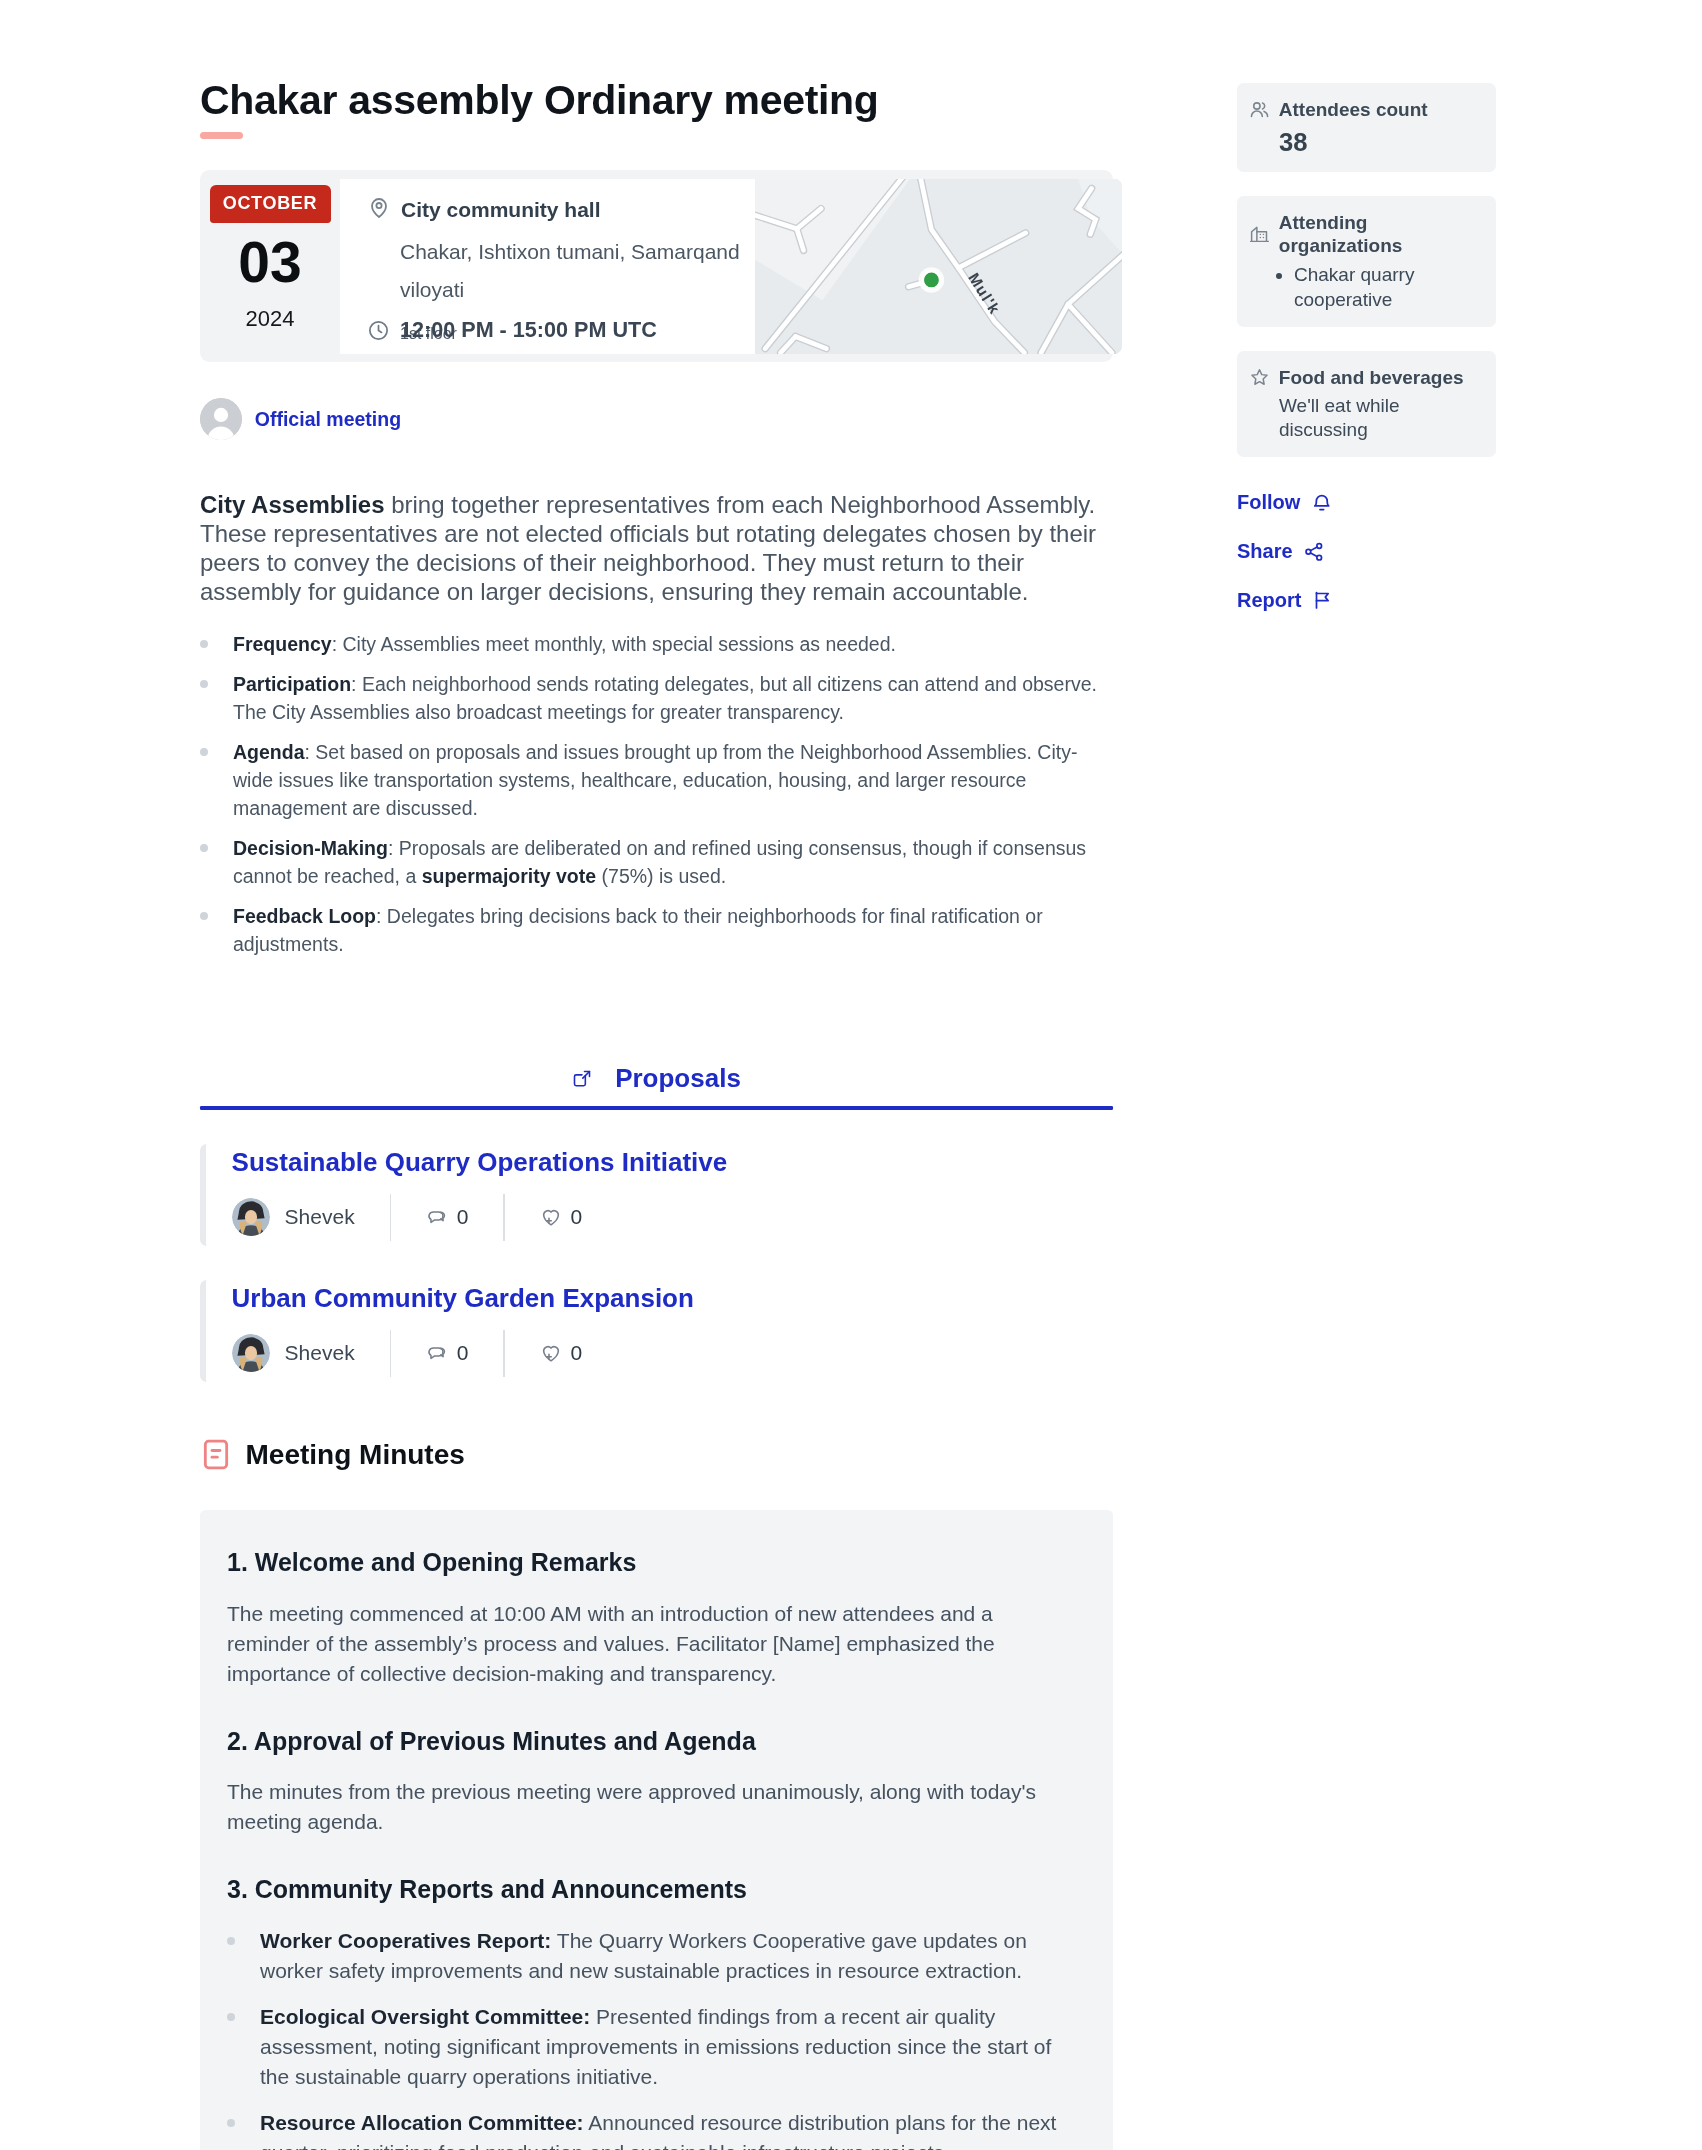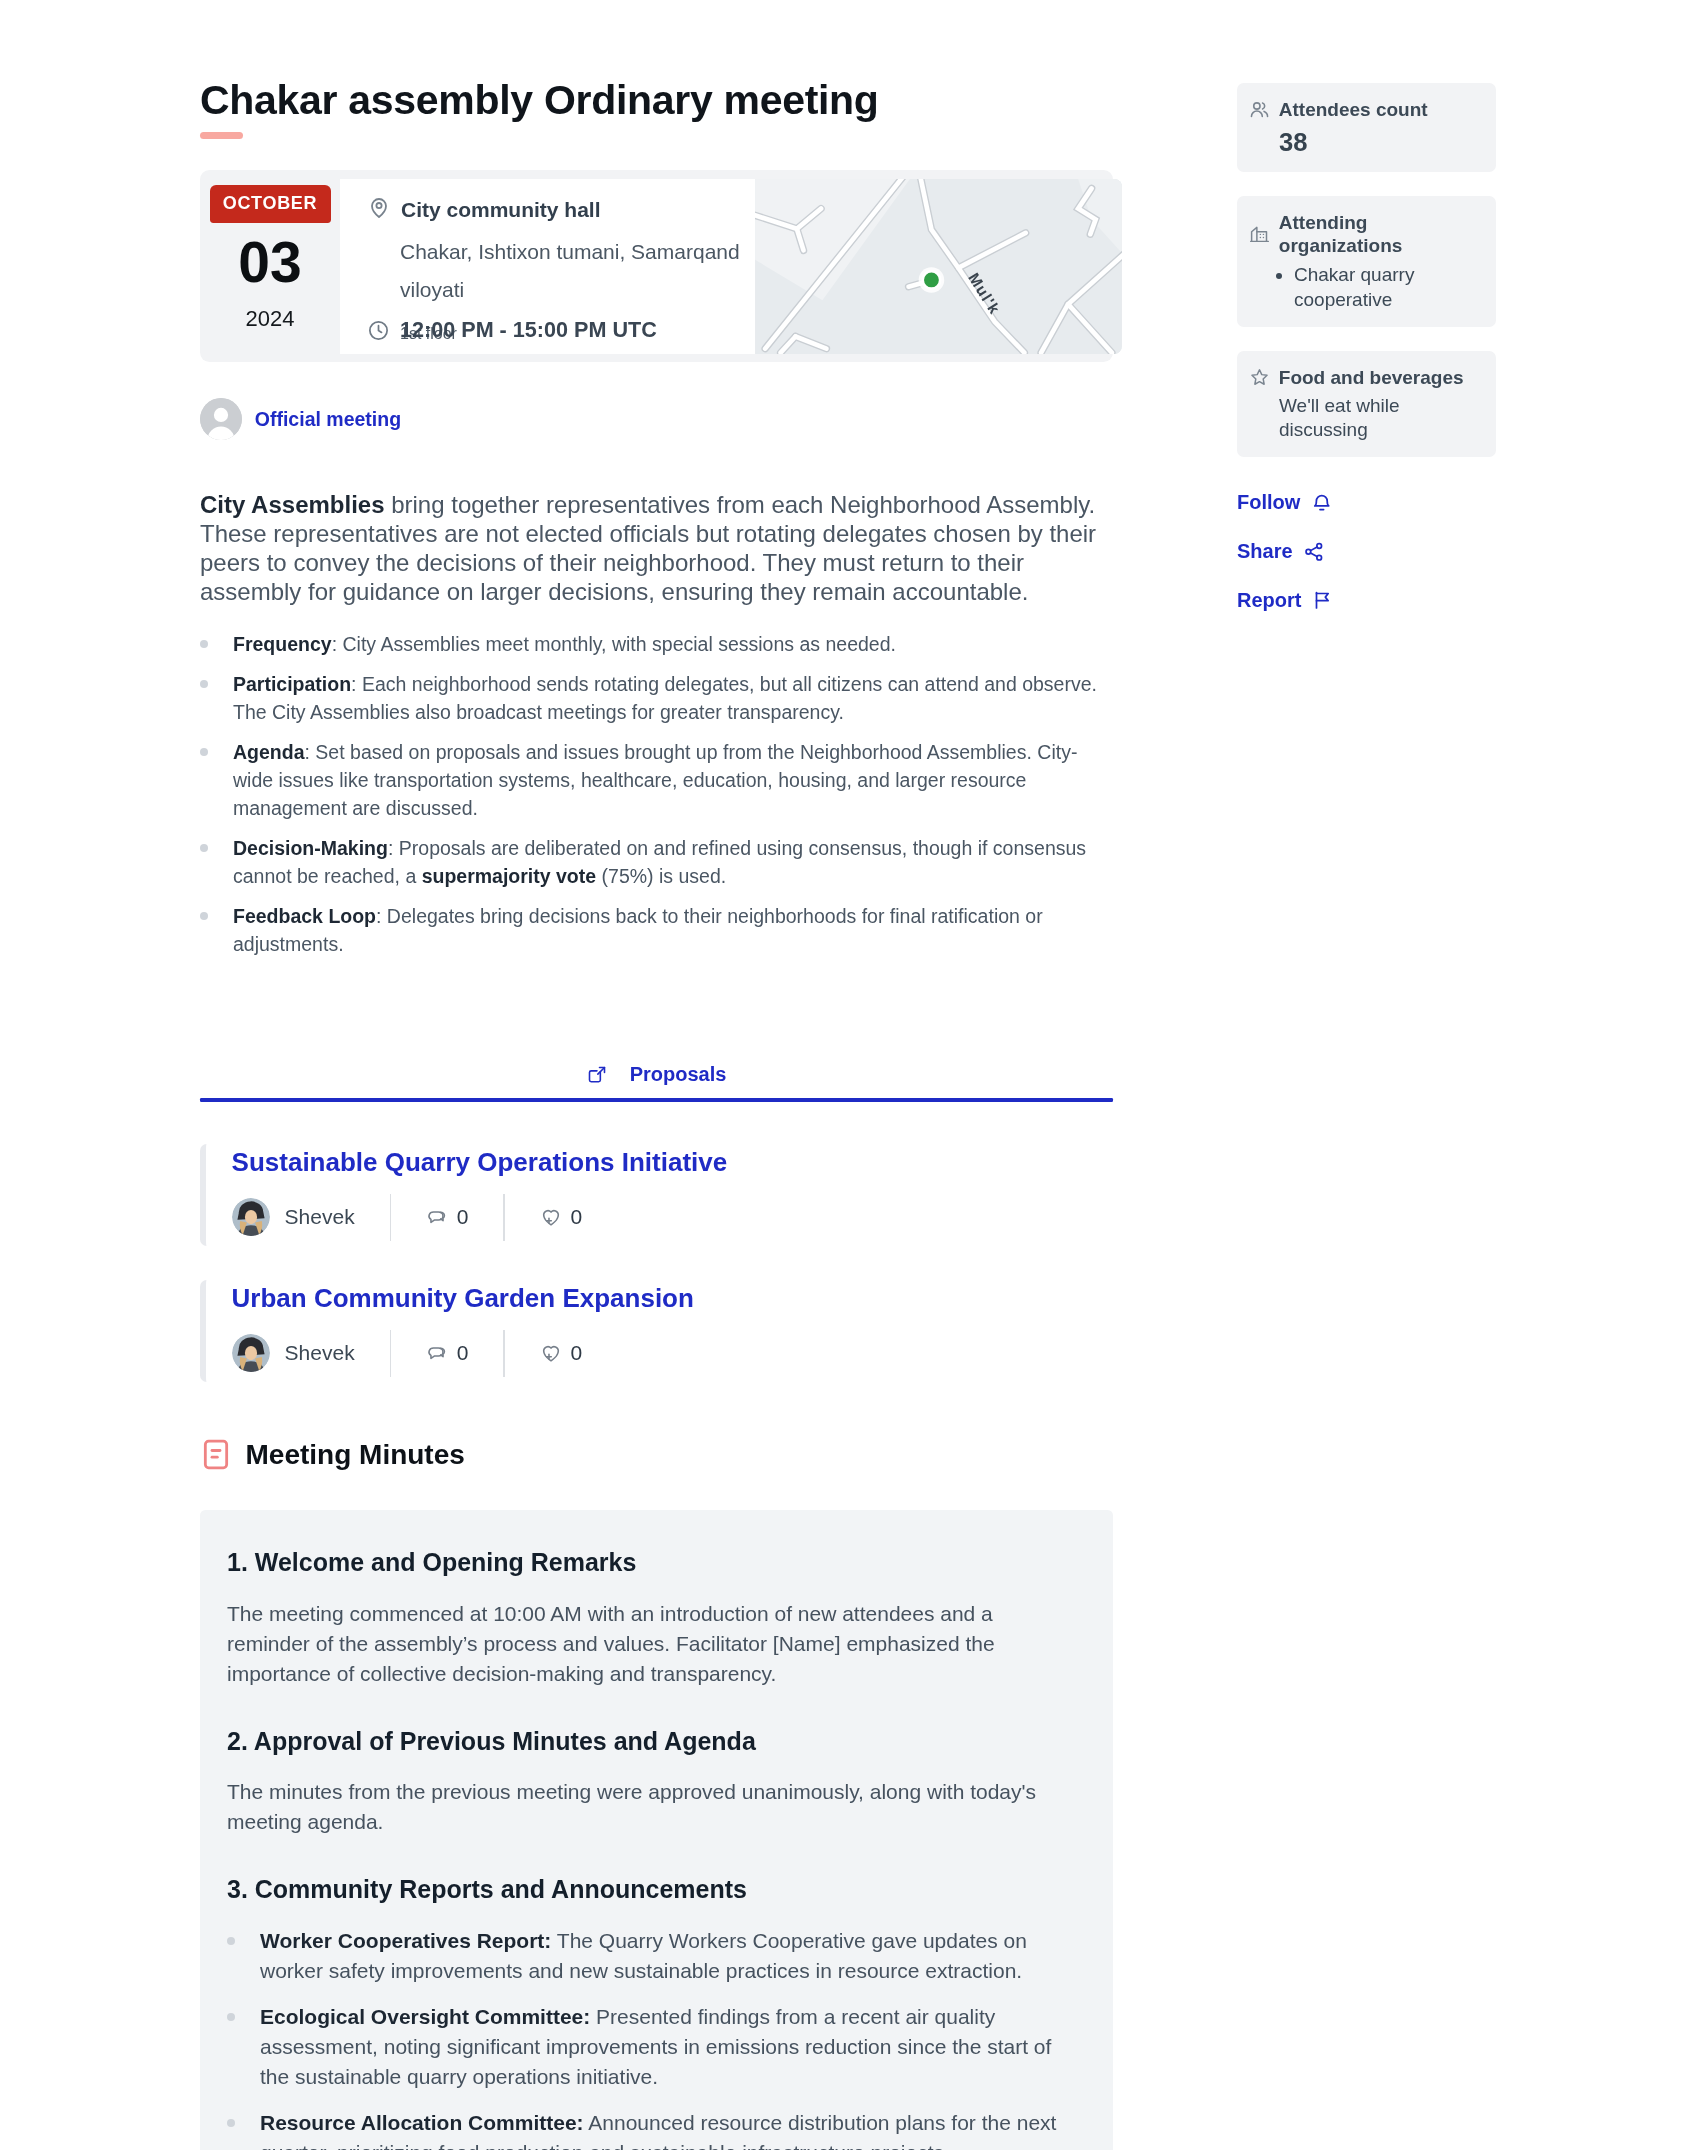--- a/index.html
+++ b/index.html
@@ -37,21 +37,21 @@
   
   .intro{margin-top:50px;font-size:24px;line-height:29px;color:#4a5663;}
   .intro b{color:#1e2834;}
   ul.desc-list{margin:24px 0 0 0;padding:0;list-style:none;}
   ul.desc-list li{position:relative;padding-left:33px;margin-bottom:12px;font-size:19.5px;line-height:28px;color:#4a5663;}
   ul.desc-list li::before{content:"";position:absolute;left:0;top:10px;width:8px;height:8px;border-radius:50%;background:#cfd4da;}
   ul.desc-list li b{color:#1e2834;text-align:center;}
 
   
   .tab-block{position:absolute;left:0;top:1063px;width:100%;text-align:center;}
-  .tab{display:inline-flex;align-items:center;gap:23px;color:#1f2bc5;font-size:20px;font-weight:600;cursor:pointer;}
+  .tab{display:inline-flex;align-items:center;gap:23px;color:#1f2bc5;font-size:26px;font-weight:600;cursor:pointer;}
   .tab-underline{margin-top:11.5px;height:4px;background:#1f2bc5;border-radius:1.3px;width:100%;}
 
   
   .proposals-block{position:absolute;left:0;top:1144px;width:100%;}
   .proposal{border-left:6px solid #e8eaee;border-radius:6.7px;padding:2.7px 0 5.4px 25.6px;}
   .proposal + .proposal{margin-top:34px;}
   .proposal-title{font-size:26px;font-weight:700;color:#1f2bc5;cursor:pointer;}
   .proposal-meta{margin-top:16px;display:flex;align-items:center;font-size:21px;color:#3a4753;}
   .p-avatar{width:38px;height:38px;border-radius:50%;overflow:hidden;margin-right:15px;flex:none;}
   .author-name{color:#3c4854;}

